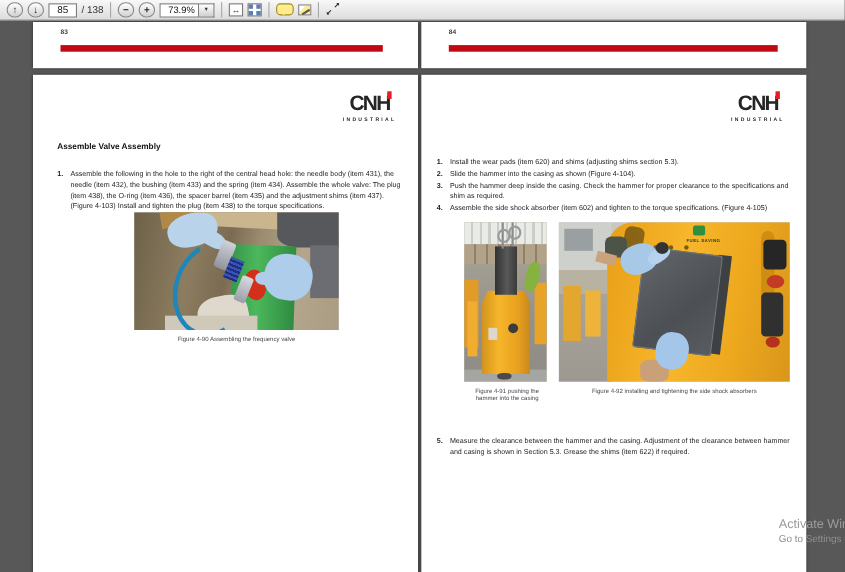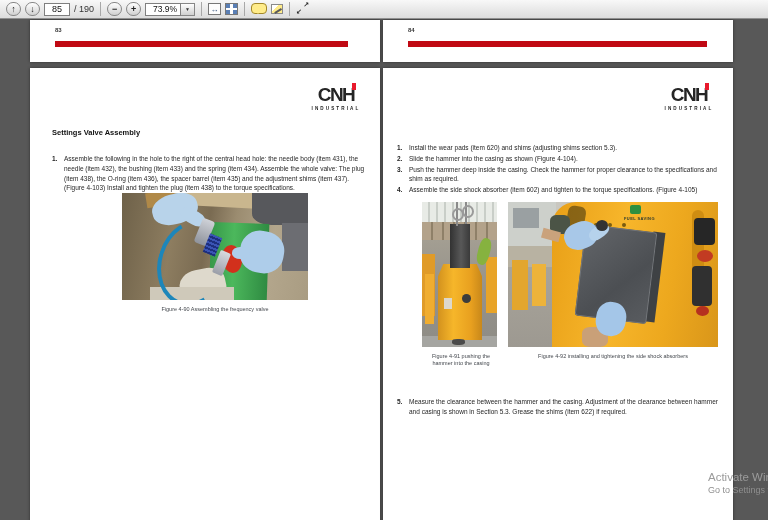--- a/index.html
+++ b/index.html
@@ -90,21 +90,21 @@
 <div id="screen">
 
   <div class="toolbar">
     <div class="tb-btn">
         <span>↑</span>
       </div>
     <div class="tb-btn">
         <span>↓</span>
       </div>
     <input class="tb-input" value="85" style="">
-    <span class="tb-label">/ 190</span>
+    <span class="tb-label">/ 138</span>
     <div class="tb-sep"></div>
     <div class="tb-btn">
         <span>−</span>
       </div>
     <div class="tb-btn">
         <span>+</span>
       </div>
     <div class="zoom-combo">
       <span class="zoom-value">73.9%</span>
       <span class="zoom-caret">▼</span>
@@ -131,21 +131,21 @@
   <div class="page page-frag pg-right">
     <span class="frag-num" style="left:25px;">84</span>
     <div class="red-bar" style="left:25px;width:299px;"></div>
   </div>
 
   <div class="page page-main pg-left">
     <div class="logo">
       <span class="logo-cnh"><span>CNH</span><span class="logo-red"></span></span>
       <div class="logo-sub">INDUSTRIAL</div>
     </div>
-    <div class="doc-h1">Settings Valve Assembly</div>
+    <div class="doc-h1">Assemble Valve Assembly</div>
     <div class="step step1-block">
       <span class="num">1.</span>
       <span class="txt">Assemble the following in the hole to the right of the central head hole: the needle body (item 431), the needle (item 432), the bushing (item 433) and the spring (item 434). Assemble the whole valve: The plug (item 438), the O-ring (item 436), the spacer barrel (item 435) and the adjustment shims (item 437). (Figure 4-103) Install and tighten the plug (item 438) to the torque specifications.</span>
     </div>
 
     <div class="photo ph-a">
       <div style="top:-3px;left:24px;width:44px;height:15px;background:#b08948;transform:rotate(-9deg);"></div>
       <div style="top:-2px;left:62px;width:74px;height:16px;background:#c9b68e;transform:rotate(3deg);"></div>
       <div style="top:0;right:0;width:56px;height:32px;background:#57585c;border-radius:0 0 0 35%;"></div>
       <div style="top:30px;right:0;width:26px;height:48px;background:#6c6d72;"></div>

